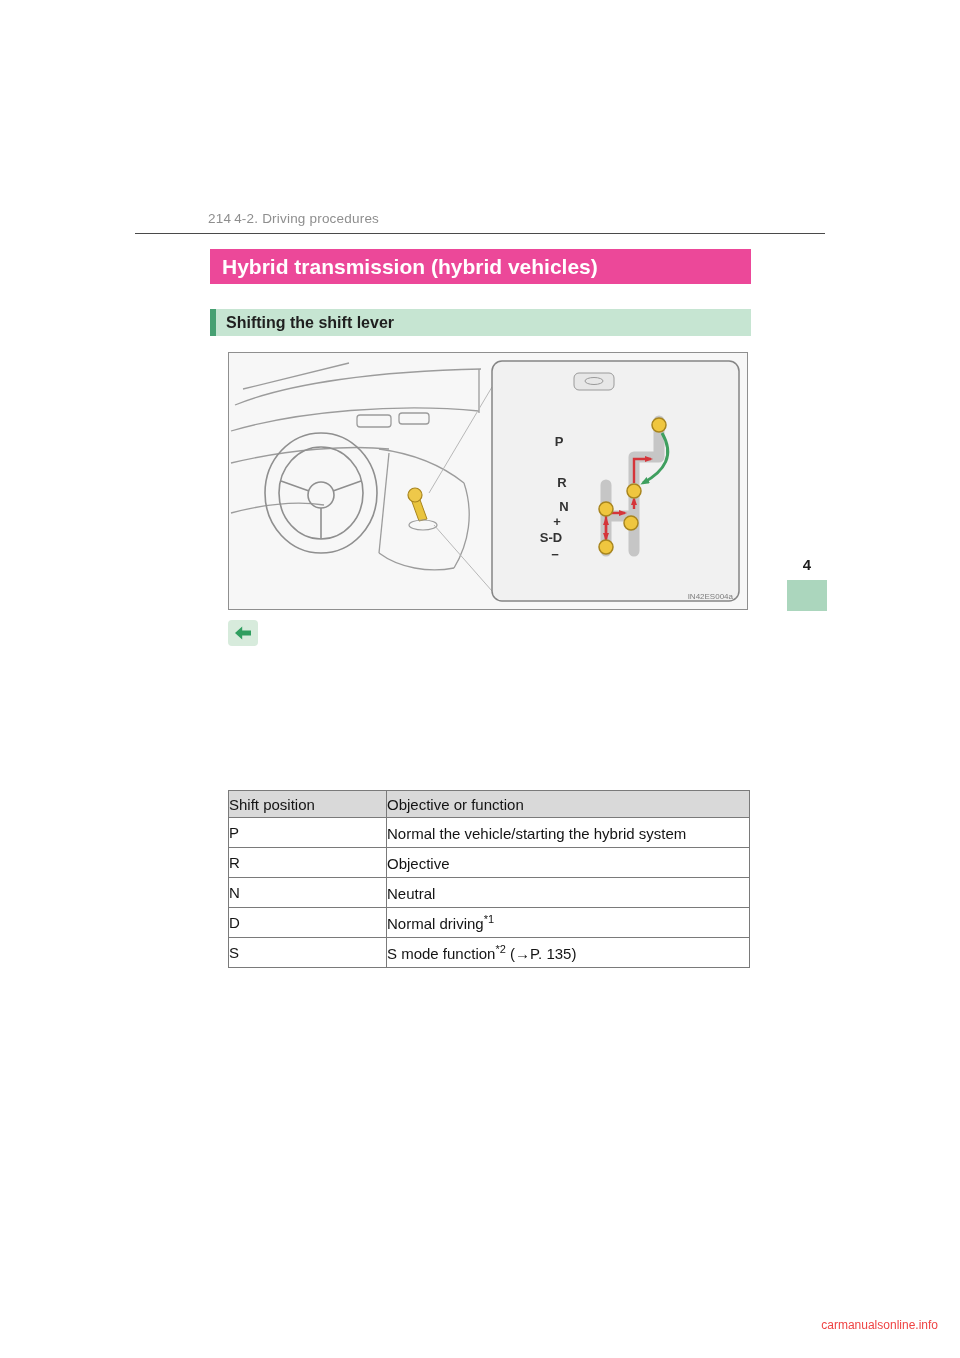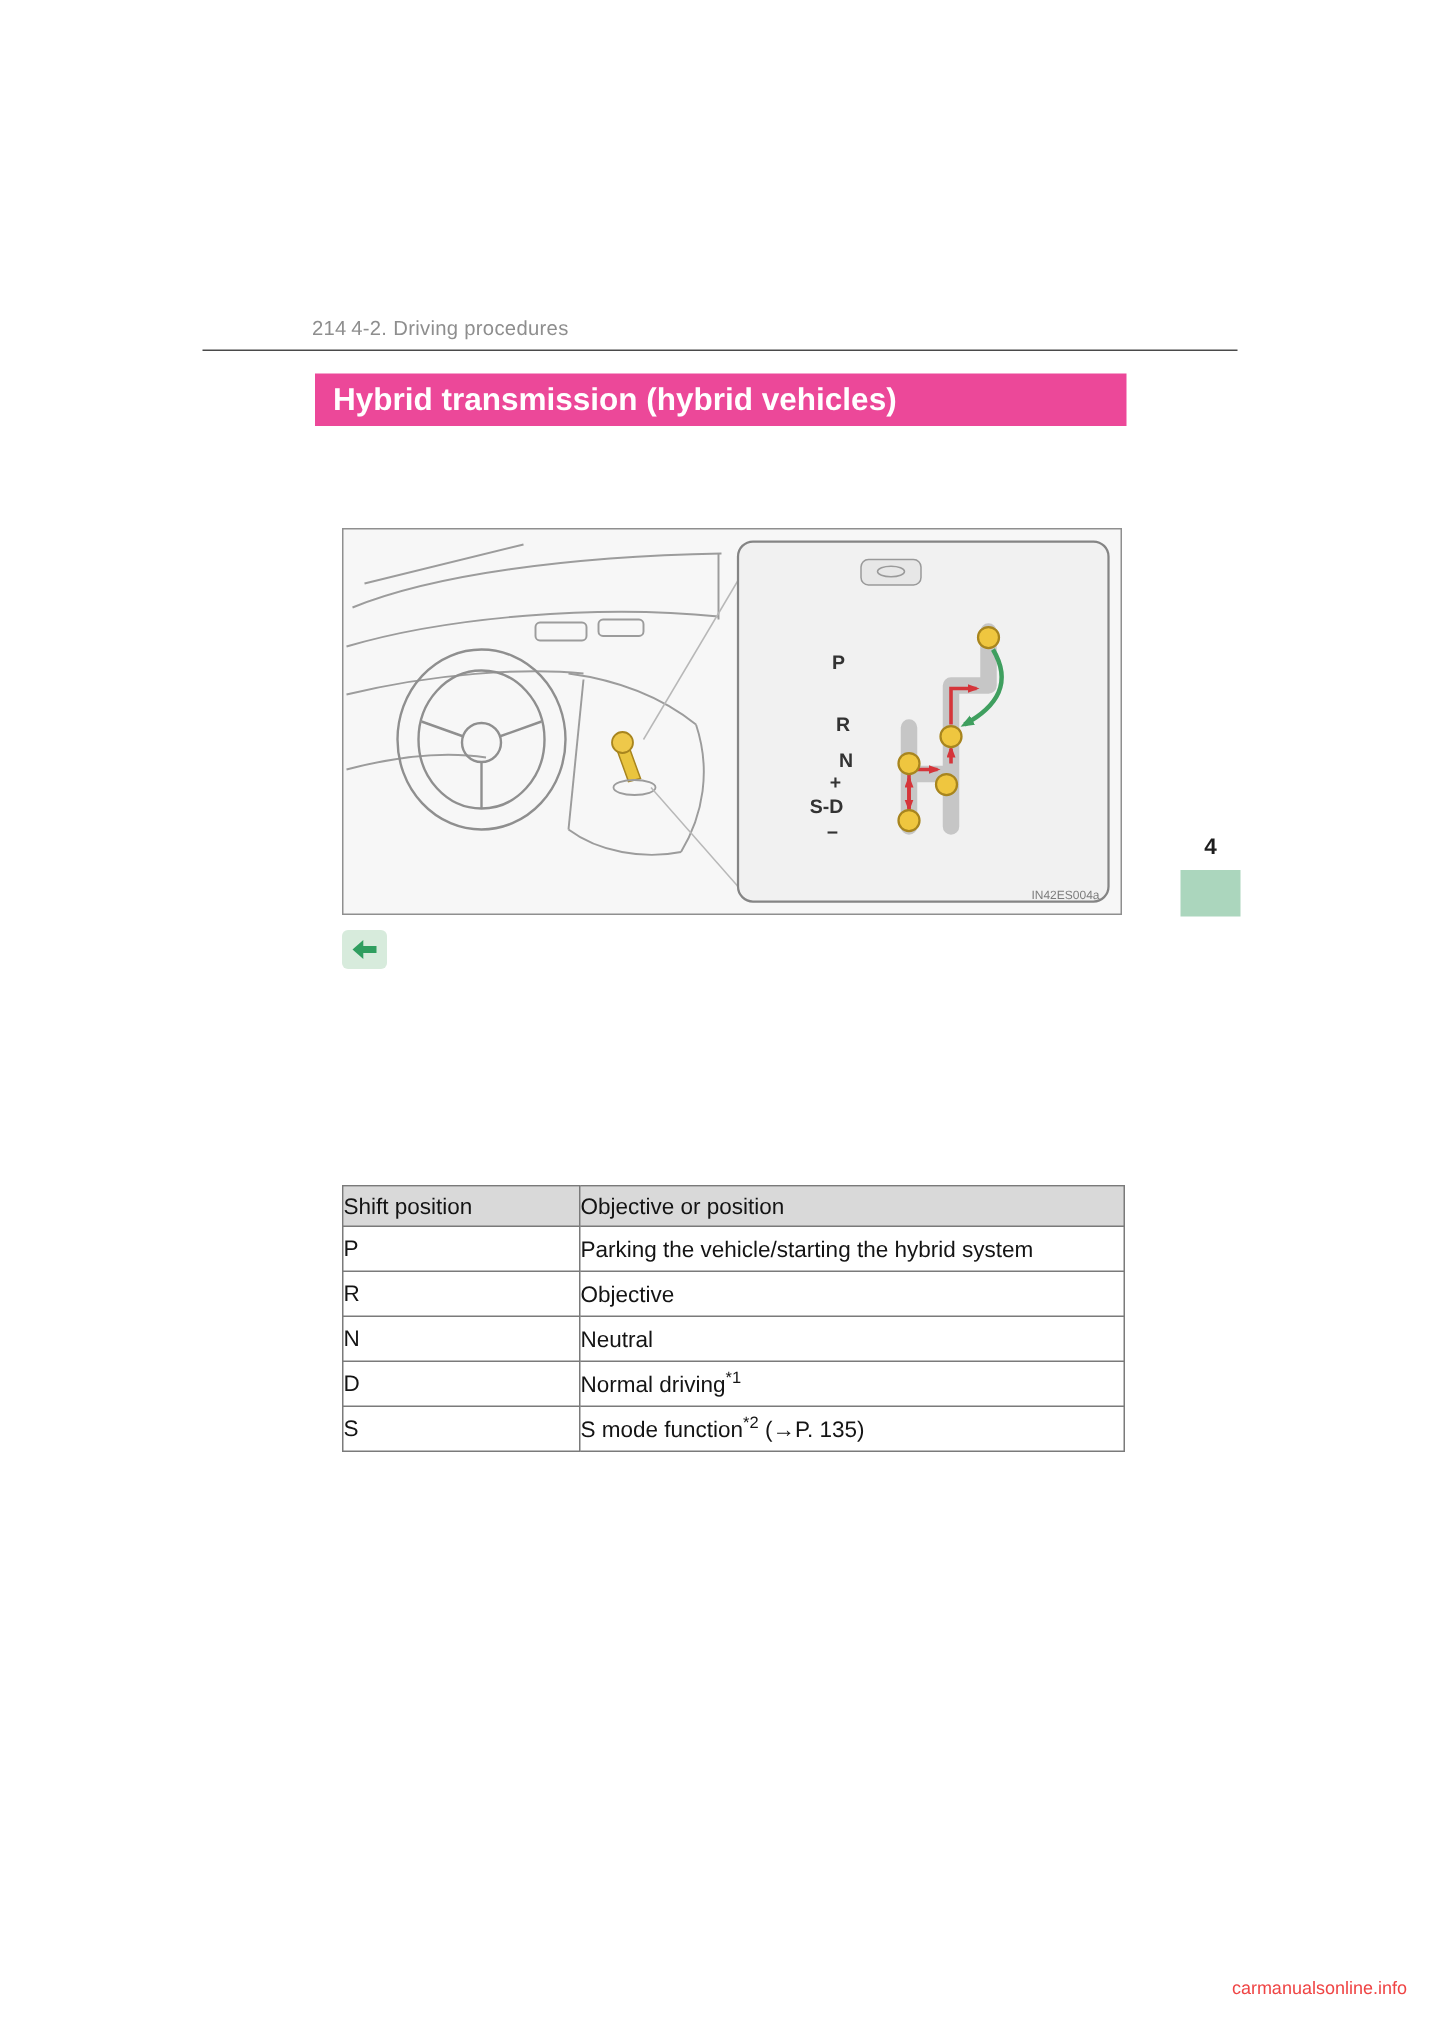--- a/index.html
+++ b/index.html
@@ -49,20 +49,23 @@
 
   <div class="header">
     <span class="pagenum">214</span><span class="section">4-2. Driving procedures</span>
   </div>
   <div class="rule"></div>
 
   <div class="title-banner">
     <span>Hybrid transmission (hybrid vehicles)</span>
   </div>
 
+  <div class="sub-banner one">
+    <span>Shifting the shift lever</span>
+  </div>
 
   <div class="figure">
     <svg width="518" height="256" viewBox="0 0 518 256">
       <defs>
         <marker id="redArr" markerWidth="9" markerHeight="9" refX="6" refY="3" orient="auto" markerUnits="userSpaceOnUse">
           <path d="M0,0 L8,3 L0,6 Z" fill="#d5353a"></path>
         </marker>
         <marker id="grnArr" markerWidth="10" markerHeight="10" refX="6" refY="3.5" orient="auto" markerUnits="userSpaceOnUse">
           <path d="M0,0 L9,3.5 L0,7 Z" fill="#3f9f5f"></path>
         </marker>
@@ -153,27 +156,27 @@
 
 
   <table class="shift-table">
     <colgroup>
         <col style="width:158px">
         <col style="width:363px">
       </colgroup>
     <thead>
       <tr>
         <th>Shift position</th>
-        <th>Objective or position</th>
+        <th>Objective or function</th>
       </tr>
     </thead>
     <tbody>
       <tr>
         <td>P</td>
-        <td><span>Parking the vehicle/starting the hybrid system</span><sup></sup><span></span></td>
+        <td><span>Normal the vehicle/starting the hybrid system</span><sup></sup><span></span></td>
       </tr>
       <tr>
         <td>R</td>
         <td><span>Objective</span><sup></sup><span></span></td>
       </tr>
       <tr>
         <td>N</td>
         <td><span>Neutral</span><sup></sup><span></span></td>
       </tr>
       <tr>

